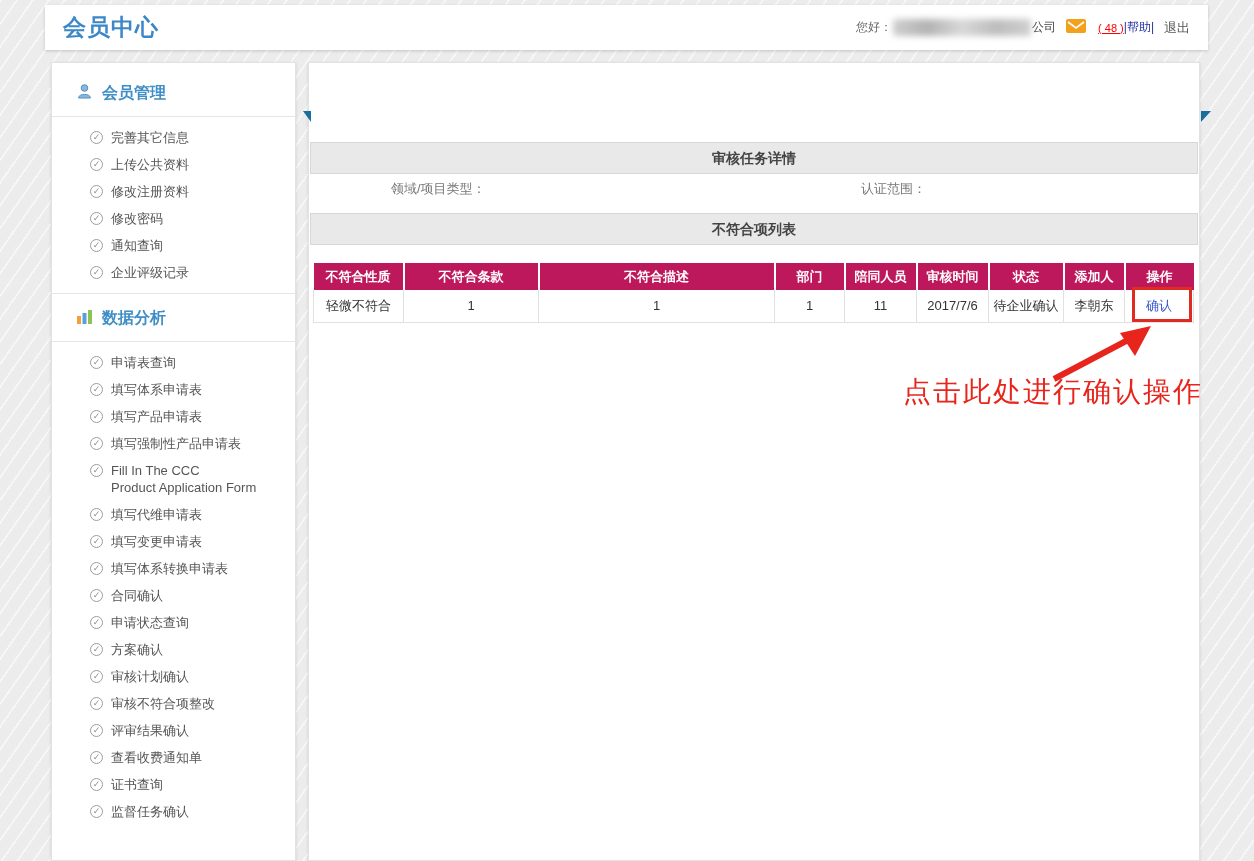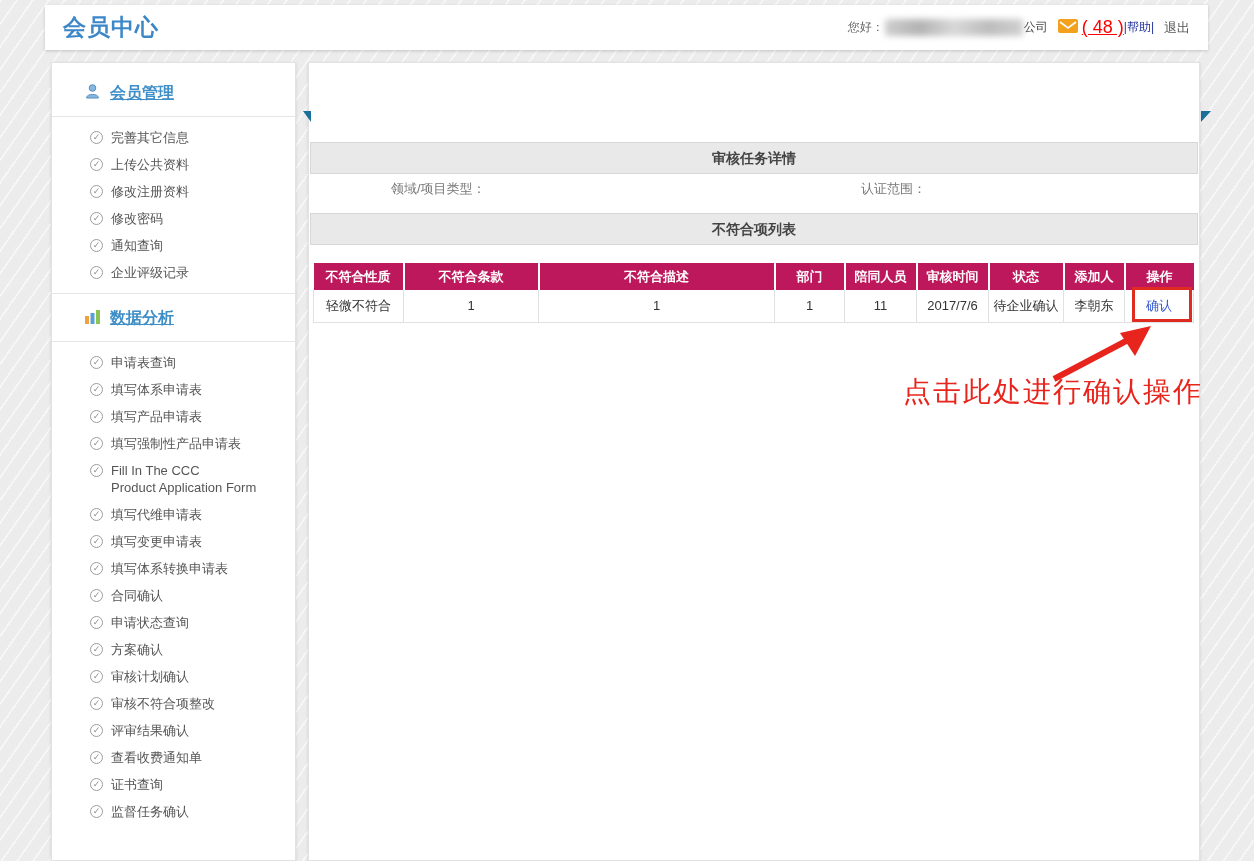--- a/index.html
+++ b/index.html
@@ -12,29 +12,29 @@
   .topbar { position:absolute; left:45px; top:5px; width:1163px; height:45px; background:#fff;
             border-radius:0; box-shadow:0 1px 3px rgba(0,0,0,.18);
             display:flex; align-items:center; justify-content:space-between; padding:0 18px; }
   .logo { font-size:23px; font-weight:bold; color:#3c87c8; letter-spacing:1px; }
   .user-area { display:flex; align-items:center; font-size:12px; color:#666; }
   .blur-name { width:138px; height:17px; margin:0 1px; border-radius:2px;
                background:linear-gradient(90deg,#cfcfcf,#b3b3b3 25%,#d8d8d8 50%,#bdbdbd 75%,#d0d0d0);
                filter:blur(3px); }
   .company-suffix { color:#444; }
   .mail-ico { margin:0 4px 0 10px; display:inline-block; }
-  .mail-count { color:#f00; font-size:18px; }
+  .mail-count { color:#f00; font-size:11px;margin-left:8px; }
   .help-link { color:#2433a0; text-decoration:none; font-size:12px; }
   .logout-link { color:#555; text-decoration:none; margin-left:10px; font-size:13px; }
 
   
   .sidebar { position:absolute; left:51px; top:62px; width:245px; height:799px; background:#fff;
              border:1px solid #e2e2e2; box-shadow:0 1px 3px rgba(0,0,0,.12); padding-top:6px; }
-  .side-section-header { display:flex; align-items:center; gap:9px; padding:14px 10px 12px 32px;
-                         font-size:16px; font-weight:bold; color:#3e8ec7; border-bottom:1px solid #e6e6e6;text-decoration:underline; }
+  .side-section-header { display:flex; align-items:center; gap:9px; padding:14px 10px 12px 24px;
+                         font-size:16px; font-weight:bold; color:#3e8ec7; border-bottom:1px solid #e6e6e6; }
   .side-section-header.second { border-top:1px solid #e6e6e6; }
   .side-list { list-style:none; padding:7px 0; }
   .side-list li { display:flex; align-items:flex-start; gap:8px; padding:5px 8px 5px 38px; cursor:pointer; }
   .check-ico { flex:0 0 13px; width:13px; height:13px; margin-top:2px; border:1px solid #9d9d9d;
                border-radius:50%; font-size:9px; line-height:11px; color:#8f8f8f; text-align:center; }
   .check-ico::before { content:"✓"; }
   .side-list .label { font-size:13px; color:#555; line-height:17px; white-space:pre-line; }
 
   
   .main { position:absolute; left:308px; top:62px; width:892px; height:799px; background:#fff;

